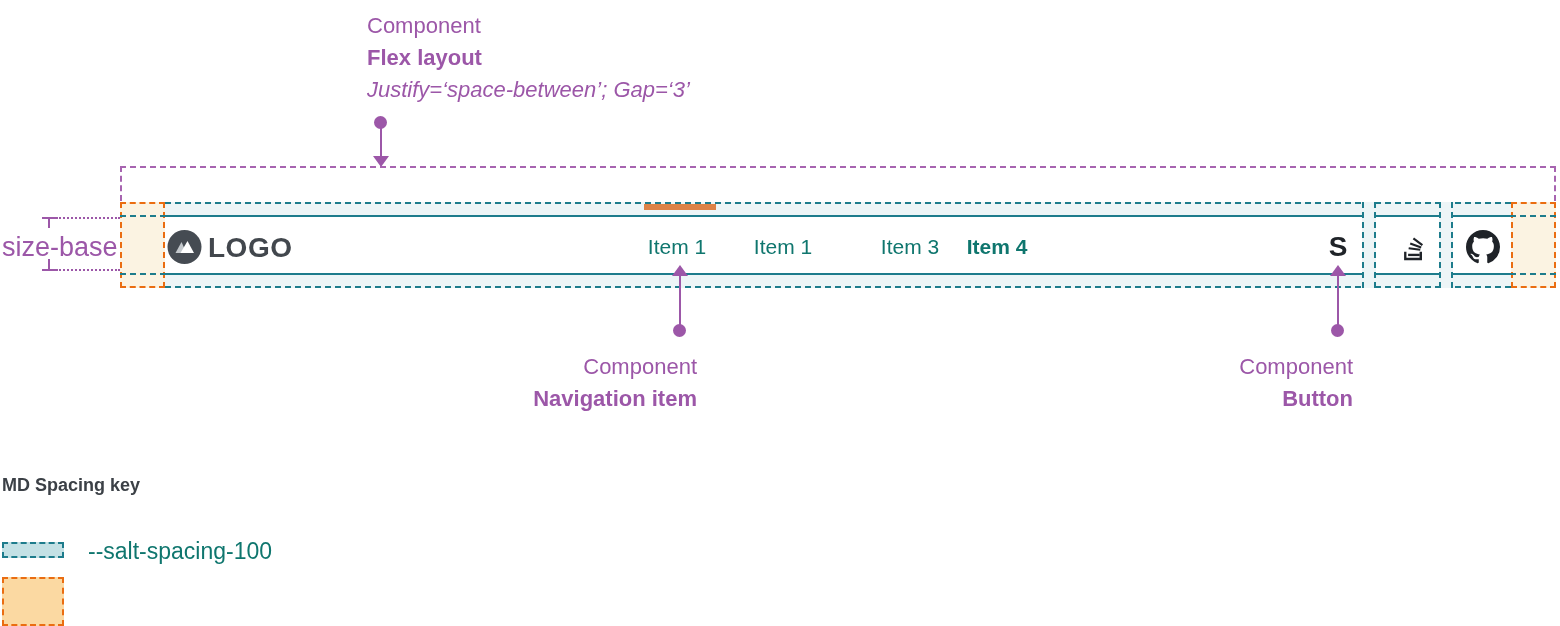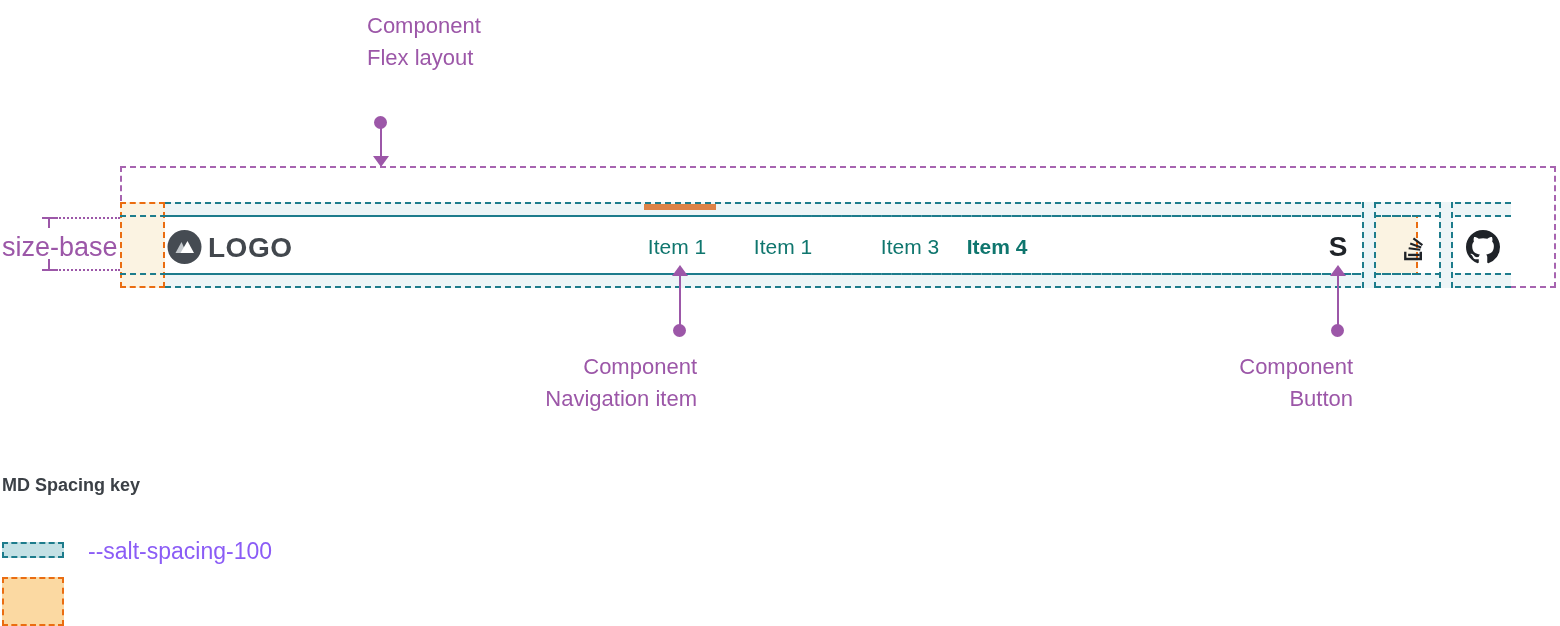--- a/index.html
+++ b/index.html
@@ -5,42 +5,42 @@
   * { margin:0; padding:0; box-sizing:border-box; }
   html,body { background:#ffffff; }
   .canvas {
     position:relative; width:1560px; height:626px; overflow:hidden;
     background:#ffffff;
     font-family:"Liberation Sans","DejaVu Sans",sans-serif;
   }
   
   .ann { position:absolute; color:#9c57a8; font-size:22px; line-height:32px; z-index:6; }
   .ann .eyebrow { font-weight:400; }
-  .ann .title   { font-weight:400; }
+  .ann .title   { font-weight:700; }
   .ann .detail  { font-style:italic; font-weight:500; }
   .ann-flex { left:367px; top:10px; text-align:left; }
   .ann-navitem { right:863px; top:351px; text-align:right; }
   .ann-button  { right:207px; top:351px; text-align:right; }
 
   
   .dot { position:absolute; width:13px; height:13px; border-radius:50%; background:#9c57a8; z-index:6; }
   .cline { position:absolute; width:2px; background:#9c57a8; z-index:6; }
   .arrow-down { position:absolute; width:0; height:0;
     border-left:8px solid transparent; border-right:8px solid transparent;
     border-top:11px solid #9c57a8; z-index:6; }
   .arrow-up { position:absolute; width:0; height:0;
     border-left:8px solid transparent; border-right:8px solid transparent;
     border-bottom:11px solid #9c57a8; z-index:6; }
 
   
   .flex-boundary { position:absolute; left:120px; top:166px; width:1436px; height:122px;
     border:2px dashed #a764b0; z-index:1; }
 
   
-  .navbar { position:absolute; left:120px; top:202px; width:1298px; height:86px;
+  .navbar { position:absolute; left:120px; top:202px; width:1436px; height:86px;
     background:#ffffff; z-index:2; }
   .bar-underline { position:absolute; left:0; bottom:0; width:100%; height:2px; background:#b4b4b4; }
 
   .strip { position:absolute; }
   .strip.orange { background:#fbf3e2; border:2px dashed #ea6d11; top:0; height:86px; width:45px; }
   .strip.orange.left { left:0; }
   .strip.orange.right { right:0; }
   .strip.teal-h { left:45px; width:1346px; height:15px; background:#edf5f7;
     border-top:2px dashed #1d7c8c; border-bottom:2px dashed #1d7c8c; }
   .strip.teal-h.top { top:0; }
@@ -68,34 +68,35 @@
   
   .size-base-label { position:absolute; left:2px; top:232px; font-size:27px; color:#9c57a8; z-index:6; }
   .dim { position:absolute; background:#9c57a8; z-index:6; }
   .dim-dotted { position:absolute; height:0; border-top:2px dotted #9c57a8; z-index:6; }
 
   
   .legend-title { position:absolute; left:2px; top:475px; font-size:18px; font-weight:700; color:#3b4046; }
   .legend-swatch { position:absolute; left:2px; }
   .legend-swatch.s100 { top:542px; width:62px; height:16px; background:#c3e1e5; border:2px dashed #1d7c8c; }
   .legend-swatch.s300 { top:577px; width:62px; height:49px; background:#fbd9a2; border:2px dashed #ea6d11; }
-  .legend-label { position:absolute; left:88px; font-size:23px; color:#8b5cf6;text-align:right; }
+  .legend-label { position:absolute; left:88px; font-size:23px; color:#0f766e;text-align:right; }
   .legend-label.l100 { top:538px; }
   .legend-label.l300 { top:590px; }
 
   svg { display:block; }
 </style>
 </head>
 <body>
 
 <div class="canvas">
 
   <div class="ann ann-flex">
     <div class="eyebrow">Component</div>
     <div class="title">Flex layout</div>
+    <div class="detail">Justify=‘space-between’; Gap=‘3’</div>
   </div>
   <div class="dot" style="left:374px; top:116px;"></div>
   <div class="cline" style="left:380px; top:127px; height:31px;"></div>
   <div class="arrow-down" style="left:373px; top:156px;"></div>
 
   <div class="flex-boundary"></div>
 
   <div class="navbar">
     <div class="bar-underline"></div>
 

